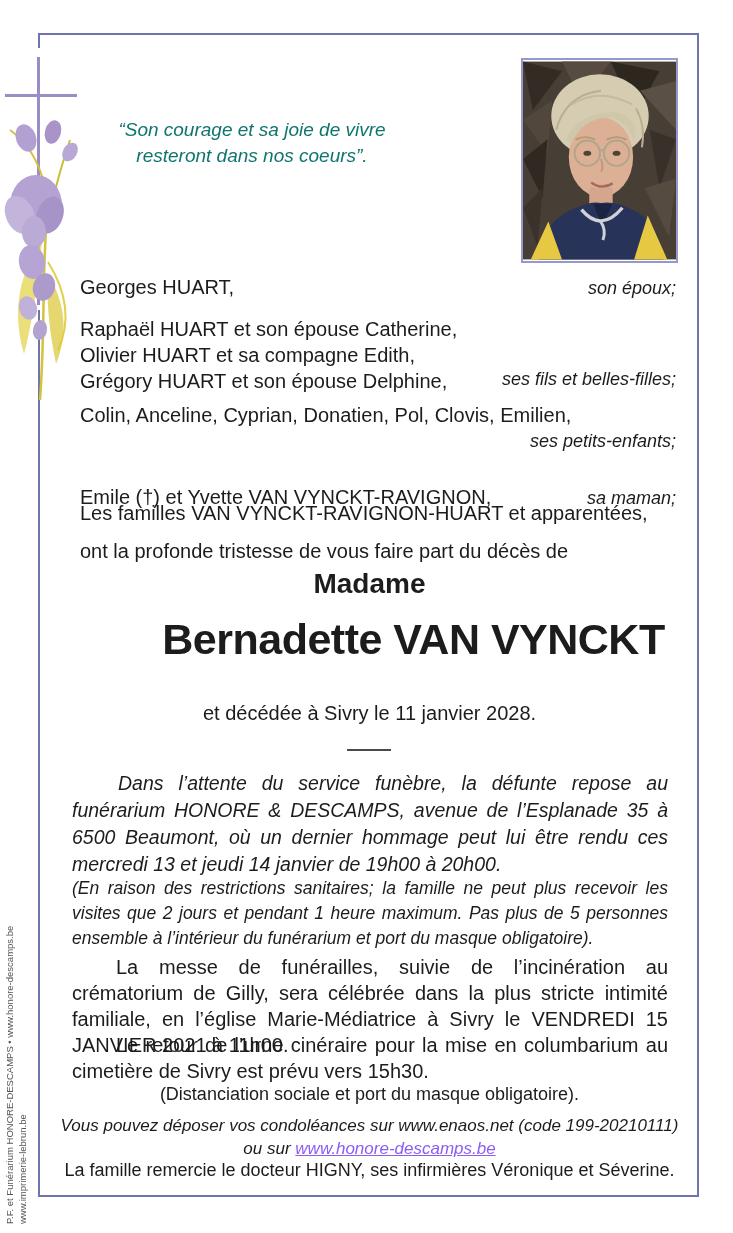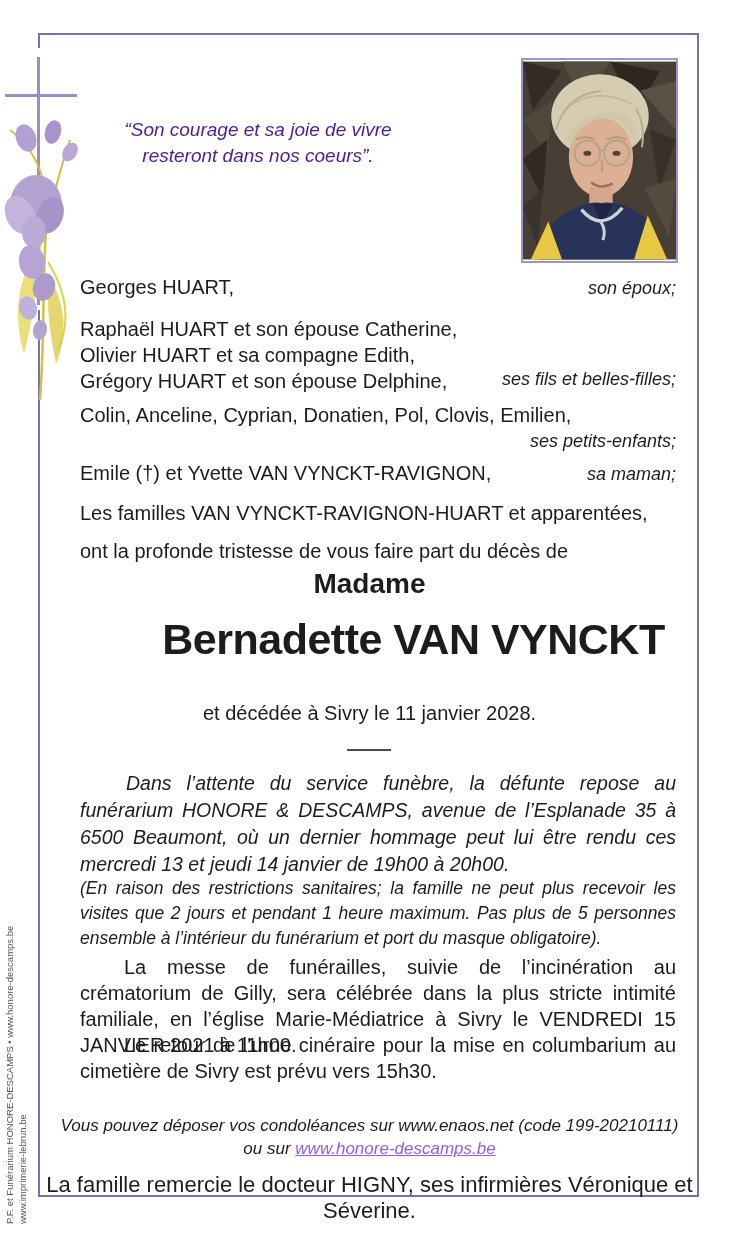--- a/index.html
+++ b/index.html
@@ -13,43 +13,43 @@
   }
   .frame-gap { position:absolute; left:36px; top:48px; width:7px; height:262px; background:#ffffff; }
   .cross-v { position:absolute; left:37px; top:57px; width:3px; height:248px; background:#9a8cc4; }
   .cross-h { position:absolute; left:5px; top:94px; width:72px; height:3px; background:#9a8cc4; }
   .flower { position:absolute; left:-2px; top:112px; }
   .photo {
     position:absolute; left:521px; top:58px; width:157px; height:205px;
     border:2px solid #9598c8; box-sizing:border-box; overflow:hidden;
   }
   .quote {
-    position:absolute; left:93px; top:117px; width:330px; text-align:center;
-    font-style:italic; font-size:19px; line-height:26px; color:#4c1d95;
+    position:absolute; left:87px; top:117px; width:330px; text-align:center;
+    font-style:italic; font-size:19px; line-height:26px; color:#0f766e;
   }
   .row { position:absolute; left:80px; width:596px; font-size:20px; }
   .flexrow { display:flex; justify-content:space-between; align-items:baseline; }
   .relation { font-style:italic; font-size:18px; white-space:nowrap; }
   .sons { line-height:26px; position:absolute; left:80px; width:596px; font-size:20px; }
   .sons .relation { position:absolute; right:0; bottom:2px;margin-left:20px; }
   .right-line { text-align:right; }
   .center-frame { position:absolute; left:40px; width:659px; text-align:center; }
   .madame { font-weight:bold; font-size:28px; }
   .big-name { font-weight:bold; font-size:43px; letter-spacing:-0.5px; }
   .dates { font-size:20px; }
   .divider { position:absolute; left:347px; top:749px; width:44px; height:2px; background:#4a4a4a; }
-  .para { position:absolute; left:80px; width:596px; text-align:justify; }
+  .para { position:absolute; left:72px; width:596px; text-align:justify; }
   .para.repose { top:770px; font-style:italic; font-size:19.5px; line-height:27px; text-indent:46px; }
   .para.restrictions { top:876px; font-style:italic; font-size:17.5px; line-height:25px; }
   .para.mass { top:954px; font-size:20px; line-height:26px; text-indent:44px; }
   .para.urn { top:1032px; font-size:20px; line-height:26px; text-indent:44px; }
   .distancing { top:1084px; font-size:18px; }
   .condolences { top:1114px; font-style:italic; font-size:17px; line-height:23px; }
   .condolences a { color:#8b5cf6; text-decoration:underline; }
-  .thanks { top:1160px; font-size:22px;margin-top:12px; }
+  .thanks { top:1160px; font-size:18px; }
   .side-credit {
     position:absolute; left:4px; top:1224px; width:372px;
     transform:rotate(-90deg); transform-origin:0 0;
     font-size:9.5px; line-height:12.5px; color:#555;
   }
 </style>
 </head>
 <body>
 
 <div class="page">
@@ -134,40 +134,41 @@
     <div>Olivier HUART et sa compagne Edith,</div>
     <div>Grégory HUART et son épouse Delphine,</div>
     <span class="relation">ses fils et belles-filles;</span>
   </div>
 
   <div class="row" style="top:402px; line-height:26px;">
     <div>Colin, Anceline, Cyprian, Donatien, Pol, Clovis, Emilien,</div>
     <div class="relation right-line">ses petits-enfants;</div>
   </div>
 
-  <div class="row flexrow" style="top:462px;gap:16px;">
+  <div class="row flexrow" style="top:486px;gap:16px;">
     <span>Emile (†) et Yvette VAN VYNCKT-RAVIGNON,</span>
     <span class="relation">sa maman;</span>
   </div>
 
   <div class="row" style="top:502px;">Les familles VAN VYNCKT-RAVIGNON-HUART et apparentées,</div>
 
   <div class="row" style="top:540px;">ont la profonde tristesse de vous faire part du décès de</div>
 
   <div class="center-frame madame" style="top:568px;">Madame</div>
   <div class="center-frame big-name" style="top:615px;padding-left:44px;">Bernadette VAN VYNCKT</div>
   <div class="center-frame dates" style="top:702px;">et décédée à Sivry le 11 janvier 2028.</div>
 
   <div class="divider"></div>
 
   <div class="para repose">Dans l’attente du service funèbre, la défunte repose au funérarium HONORE &amp; DESCAMPS, avenue de l’Esplanade 35 à 6500 Beaumont, où un dernier hommage peut lui être rendu ces mercredi 13 et jeudi 14 janvier de 19h00 à 20h00.</div>
   <div class="para restrictions">(En raison des restrictions sanitaires; la famille ne peut plus recevoir les visites que 2 jours et pendant 1 heure maximum. Pas plus de 5 personnes ensemble à l’intérieur du funérarium et port du masque obligatoire).</div>
   <div class="para mass">La messe de funérailles, suivie de l’incinération au crématorium de Gilly, sera célébrée dans la plus stricte intimité familiale, en l’église Marie-Médiatrice à Sivry le VENDREDI 15 JANVIER 2021 à 11h00.</div>
   <div class="para urn">Le retour de l’urne cinéraire pour la mise en columbarium au cimetière de Sivry est prévu vers 15h30.</div>
 
+  <div class="center-frame distancing">(Distanciation sociale et port du masque obligatoire).</div>
 
   <div class="center-frame condolences">
     <div>Vous pouvez déposer vos condoléances sur www.enaos.net (code 199-20210111)</div>
     <div>
       <span>ou sur </span><a href="#">www.honore-descamps.be</a>
     </div>
   </div>
 
   <div class="center-frame thanks">La famille remercie le docteur HIGNY, ses infirmières Véronique et Séverine.</div>
 

